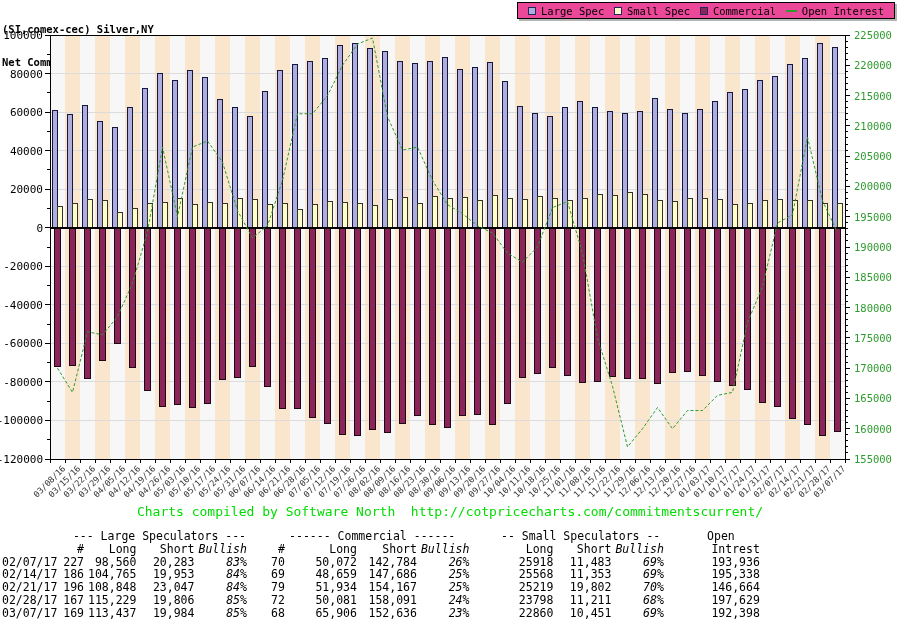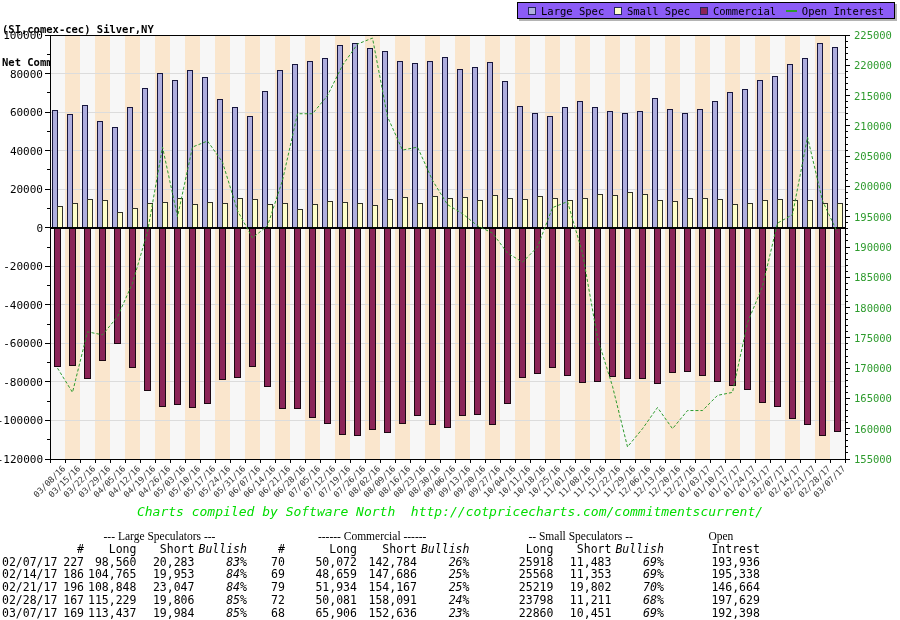--- a/index.html
+++ b/index.html
@@ -2,40 +2,40 @@
 <html><head>
 <meta charset="utf-8">
 <style>
   * { margin:0; padding:0; box-sizing:border-box; }
   body { background:#fff; font-family:"DejaVu Sans Mono", monospace; }
   .screen { position:relative; width:900px; height:620px; background:#fff; overflow:hidden; }
 
   .title-block { position:absolute; left:2px; top:2px; font-size:10.5px; font-weight:bold; line-height:11px; color:#000; white-space:pre; }
 
   .legend { position:absolute; left:517px; top:2px; width:378px; height:17px;
-            background:#8b5cf6; border:1px solid #000; box-shadow:2px 2px 0 #b4b4b4;
+            background:#ec4899; border:1px solid #000; box-shadow:2px 2px 0 #b4b4b4;
             display:flex; align-items:center; justify-content:space-between; padding:0 10px;
             font-size:10.5px; color:#000; }
   .legend-item { display:flex; align-items:center; gap:5px; white-space:nowrap; }
   .swatch-square { width:8px; height:8px; border:1px solid #26265e; display:inline-block; }
   .swatch-dash { width:11px; height:2px; display:inline-block; }
 
   svg#chart-svg { position:absolute; left:0; top:0; }
   svg text { font-family:"DejaVu Sans Mono", monospace; }
   .ylab { font-size:11px; fill:#000; }
   .yrlab { font-size:10.5px; }
   .xlab { font-size:8.5px; fill:#333; }
 
   .footer { position:absolute; left:0; top:504px; width:900px; text-align:center;
-            font-size:13px; color:#00dd00; white-space:pre;font-style:italic; }
+            font-size:13px; color:#00dd00; white-space:pre; }
 
   .cot-table { position:absolute; left:2px; top:530px; border-collapse:collapse;
                font-size:11.5px; line-height:12.8px; color:#000; }
   .cot-table th, .cot-table td { font-weight:normal; padding:0; white-space:pre; }
-  .cot-table th.group { text-align:center;font-family:Liberation Serif, serif; }
+  .cot-table th.group { text-align:center; }
   .cot-table td.num, .cot-table th.num { text-align:right; padding-right:4px; }
   .cot-table td.bull, .cot-table th.bull { text-align:right; padding-right:14px;font-style:italic; }
   .cot-table td.date { text-align:left; }
 </style>
 </head>
 <body>
 
 <div class="screen">
 
   <div class="title-block">

